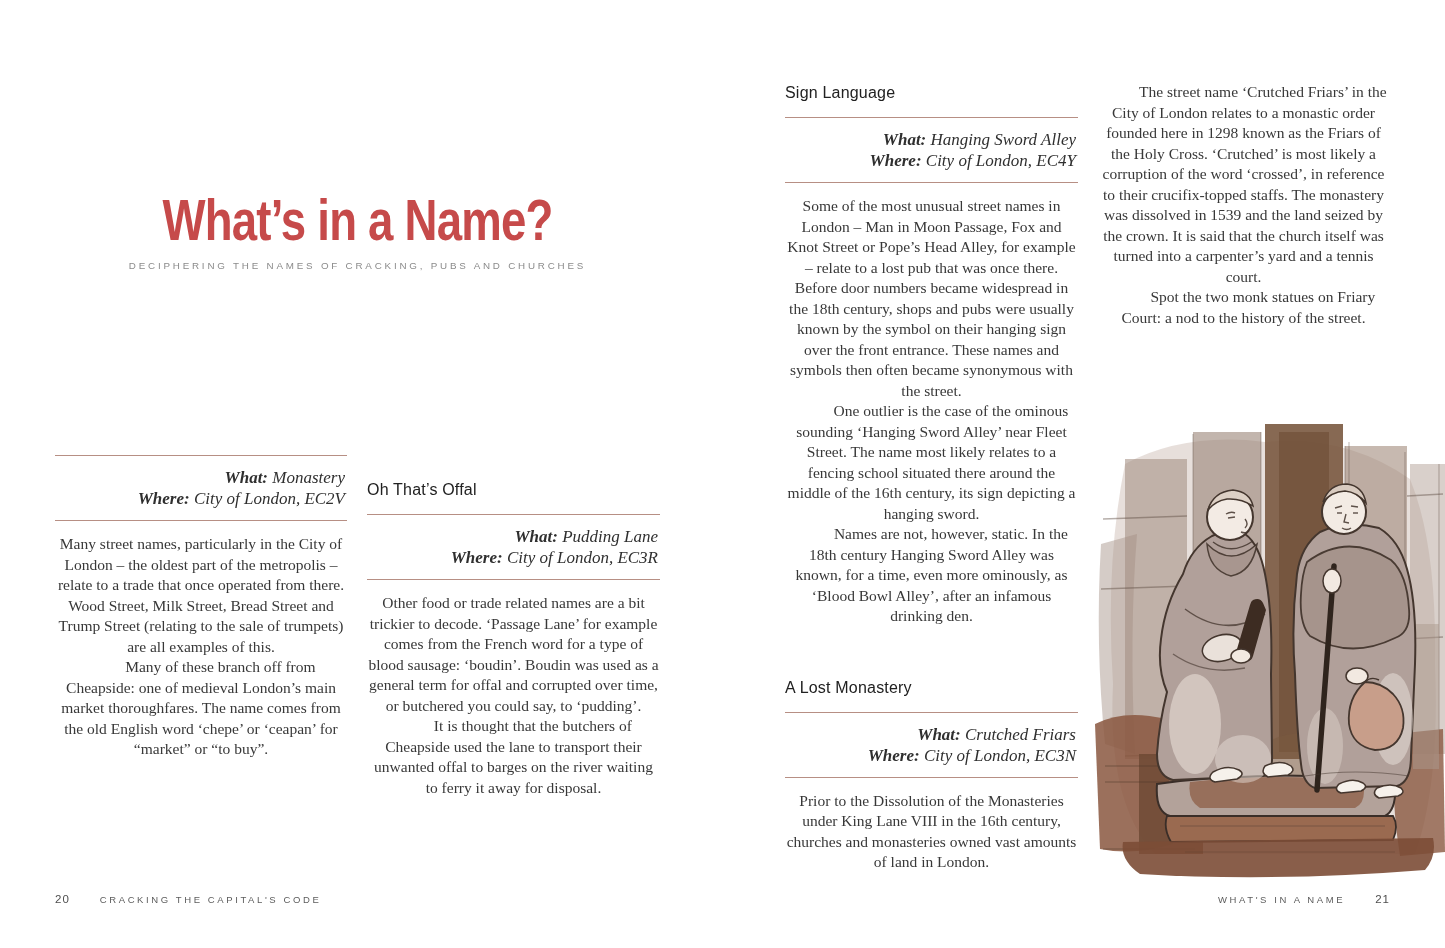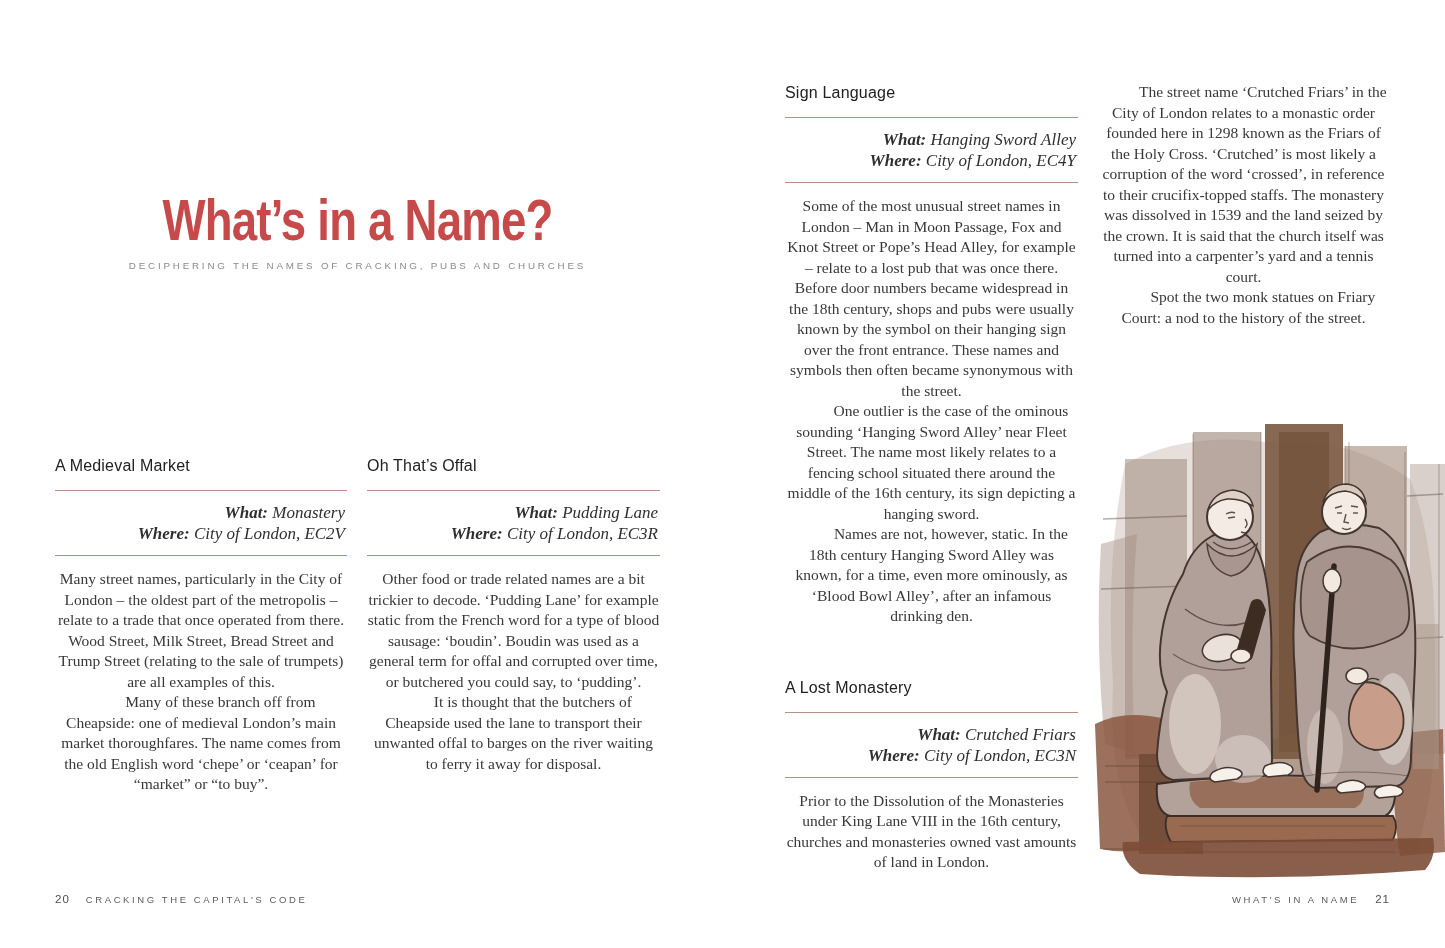--- a/index.html
+++ b/index.html
@@ -30,66 +30,65 @@
   }
   .rule{height:1px;background:var(--rule);}
   .meta{padding:11px 2px;text-align:right;font-size:17px;line-height:21px;color:#2f2f2f;}
   .meta .lbl{font-weight:700;font-style:italic;}
   .meta .val{font-style:italic;}
   .body{margin-top:13px;font-size:15.5px;line-height:20.5px;color:var(--ink);text-align:center;}
   .body p{margin:0;}
   .body p.ind{text-indent:2.5em;}
   .section + .section{margin-top:50px;}
   .footer{
-    position:absolute;top:893px;display:flex;align-items:baseline;gap:16px;
+    position:absolute;top:893px;display:flex;align-items:baseline;gap:30px;
     font-family:"Liberation Sans",sans-serif;white-space:nowrap;
   }
   .footer .pnum{font-size:11.5px;letter-spacing:1px;color:#4e4e4e;}
   .footer .rtitle{font-size:9.5px;letter-spacing:2.6px;color:#5c5c5c;}
   .footer-left{left:55px;}
   .footer-right{right:55px;}
   .illustration{position:absolute;left:1095px;top:424px;width:350px;height:462px;}
 </style>
 </head>
 <body>
 
 <div class="spread">
 
   <div class="title-block">
     <h1 class="title">What’s in a Name?</h1>
     <p class="subtitle">DECIPHERING THE NAMES OF CRACKING, PUBS AND CHURCHES</p>
   </div>
 
   <div class="col" style="left:55px;top:455px;width:292px;">
     <div class="section">
-      <h2>A Medieval Market</h2>
       <div class="rule"></div>
       <div class="meta">
         <div><span class="lbl">What:</span> <span class="val">Monastery</span></div>
         <div><span class="lbl">Where:</span> <span class="val">City of London, EC2V</span></div>
       </div>
       <div class="rule"></div>
       <div class="body">
         <p>Many street names, particularly in the City of London – the oldest part of the metropolis – relate to a trade that once operated from there. Wood Street, Milk Street, Bread Street and Trump Street (relating to the sale of trumpets) are all examples of this.</p>
         <p class="ind">Many of these branch off from Cheapside: one of medieval London’s main market thoroughfares. The name comes from the old English word ‘chepe’ or ‘ceapan’ for “market” or “to buy”.</p>
       </div>
     </div>
   </div>
 
-  <div class="col" style="left:367px;top:455px;width:293px;">
+  <div class="col" style="left:367px;top:479px;width:293px;">
     <div class="section">
       <h2>Oh That’s Offal</h2>
       <div class="rule"></div>
       <div class="meta">
         <div><span class="lbl">What:</span> <span class="val">Pudding Lane</span></div>
         <div><span class="lbl">Where:</span> <span class="val">City of London, EC3R</span></div>
       </div>
       <div class="rule"></div>
       <div class="body">
-        <p>Other food or trade related names are a bit trickier to decode. ‘Pudding Lane’ for example static from the French word for a type of blood sausage: ‘boudin’. Boudin was used as a general term for offal and corrupted over time, or butchered you could say, to ‘pudding’.</p>
+        <p>Other food or trade related names are a bit trickier to decode. ‘Passage Lane’ for example comes from the French word for a type of blood sausage: ‘boudin’. Boudin was used as a general term for offal and corrupted over time, or butchered you could say, to ‘pudding’.</p>
         <p class="ind">It is thought that the butchers of Cheapside used the lane to transport their unwanted offal to barges on the river waiting to ferry it away for disposal.</p>
       </div>
     </div>
   </div>
 
   <div class="footer footer-left">
     <span class="pnum">20</span>
     <span class="rtitle">CRACKING THE CAPITAL'S CODE</span>
   </div>
 

